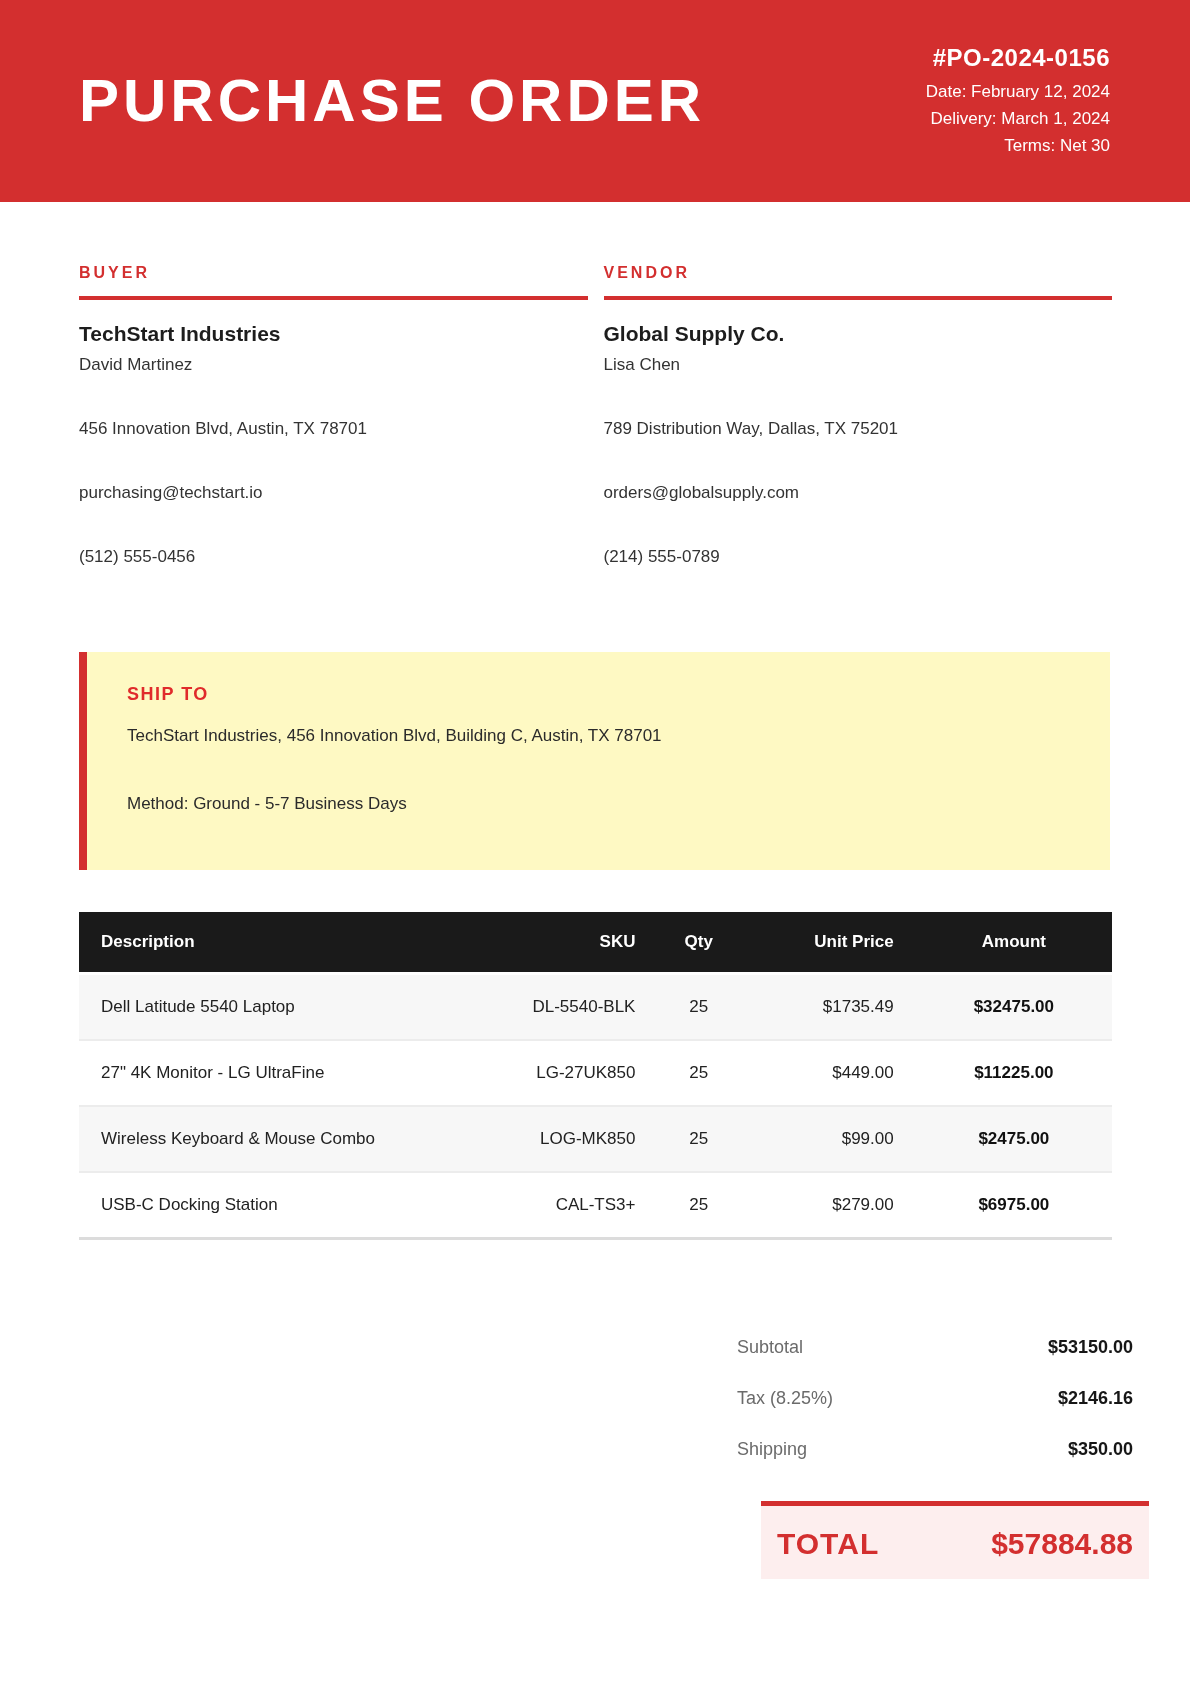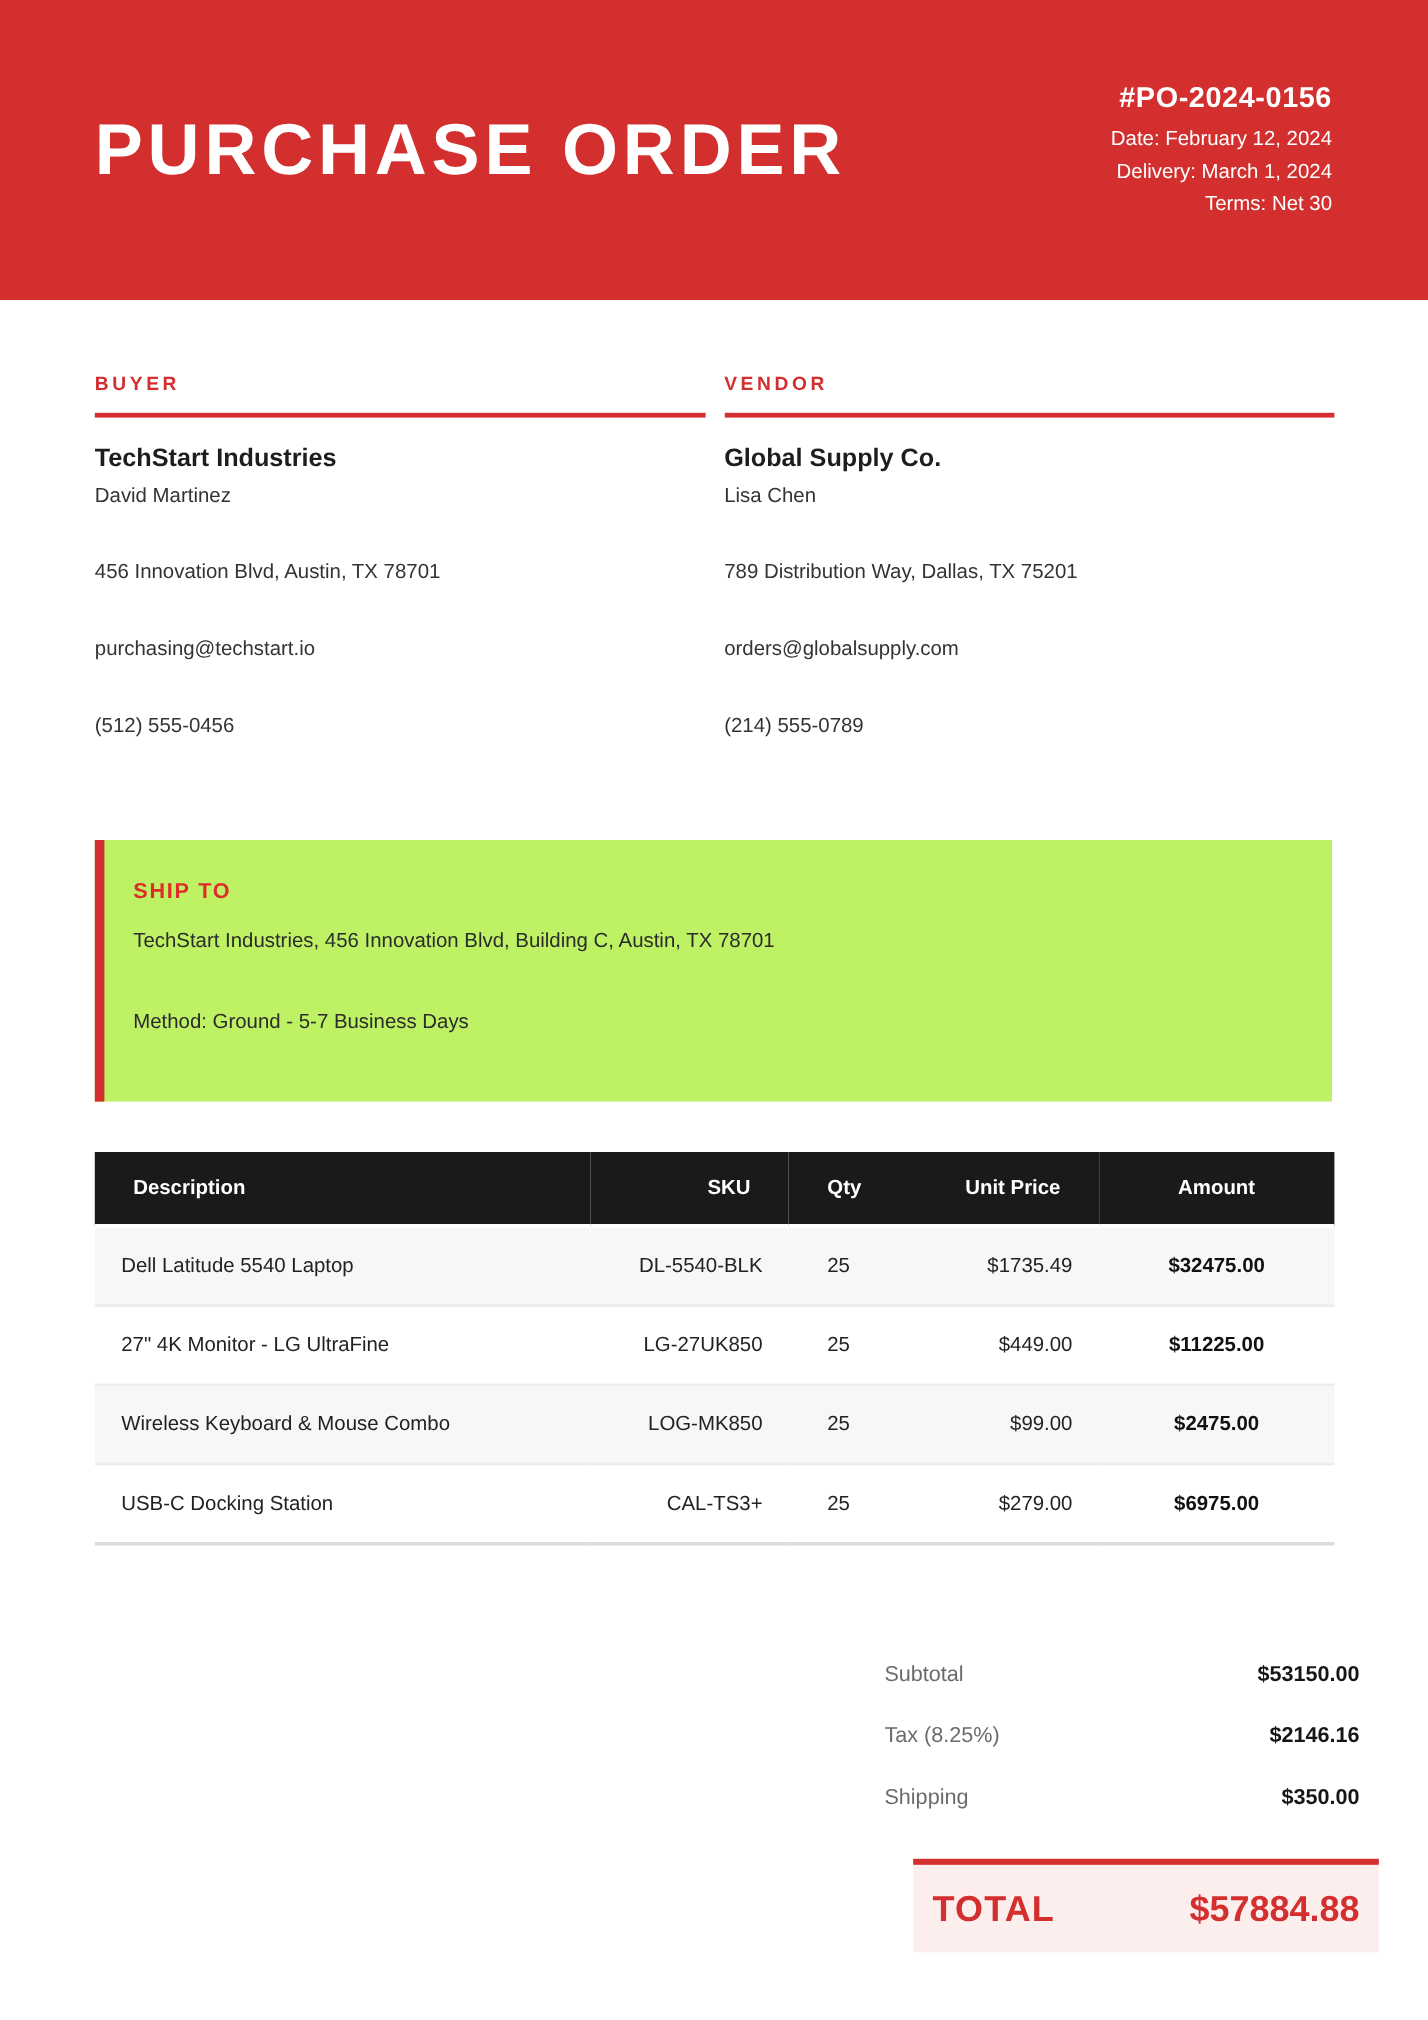--- a/index.html
+++ b/index.html
@@ -11,21 +11,21 @@
   .page {
     width: 1190px;
     height: 1683px;
     background: #ffffff;
     overflow: hidden;
     position: relative;
   }
 
   
   .header {
-    height: 250px;
+    height: 202px;
     background: #d32f2f;
     display: flex;
     justify-content: space-between;
     align-items: center;
     padding: 0 80px 0 79px;
   }
   .doc-title {
     color: #ffffff;
     font-size: 60px;
     font-weight: bold;
@@ -77,23 +77,23 @@
   .party-line {
     font-size: 17px;
     color: #333333;
     margin: 44px 0 0 0;
     line-height: 20px;
   }
 
   
   .ship-to {
     margin: 85px 80px 0 79px;
-    background: #bef264;
+    background: #fef9c3;
     border-left: 8px solid #d32f2f;
-    padding: 32px 28px 55px 24px;
+    padding: 32px 28px 55px 40px;
   }
   .ship-to-heading {
     color: #e02b2b;
     font-size: 18px;
     font-weight: bold;
     letter-spacing: 1.5px;
     margin: 0;
   }
   .ship-to-line {
     font-size: 17px;
@@ -108,21 +108,21 @@
     width: 1033px;
     margin: 42px 78px 0 79px;
     border-collapse: collapse;
     table-layout: fixed;
   }
   .items-table thead th {
     background: #1a1a1a;
     color: #ffffff;
     font-size: 17px;
     font-weight: bold;
-    padding: 20px 32px;
+    padding: 20px 22px;
     text-align: left;
   }
   .items-table th.c-sku, .items-table td.c-sku { text-align: right; }
   .items-table th.c-qty, .items-table td.c-qty { text-align: center; }
   .items-table th.c-price, .items-table td.c-price { text-align: right; }
   .items-table th.c-amount, .items-table td.c-amount { text-align: center; }
   .items-table tbody td {
     font-size: 17px;
     color: #222222;
     padding: 22px 22px;

